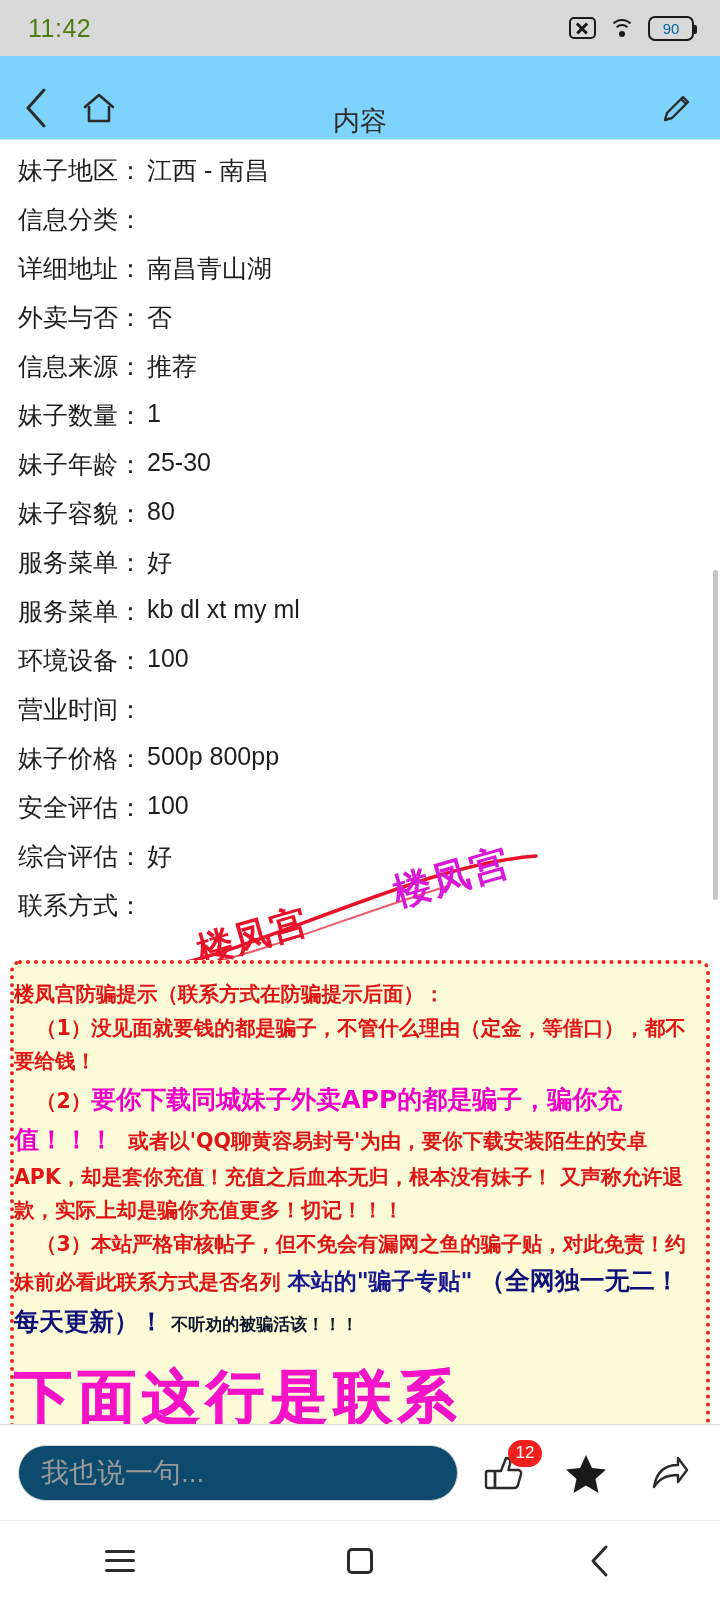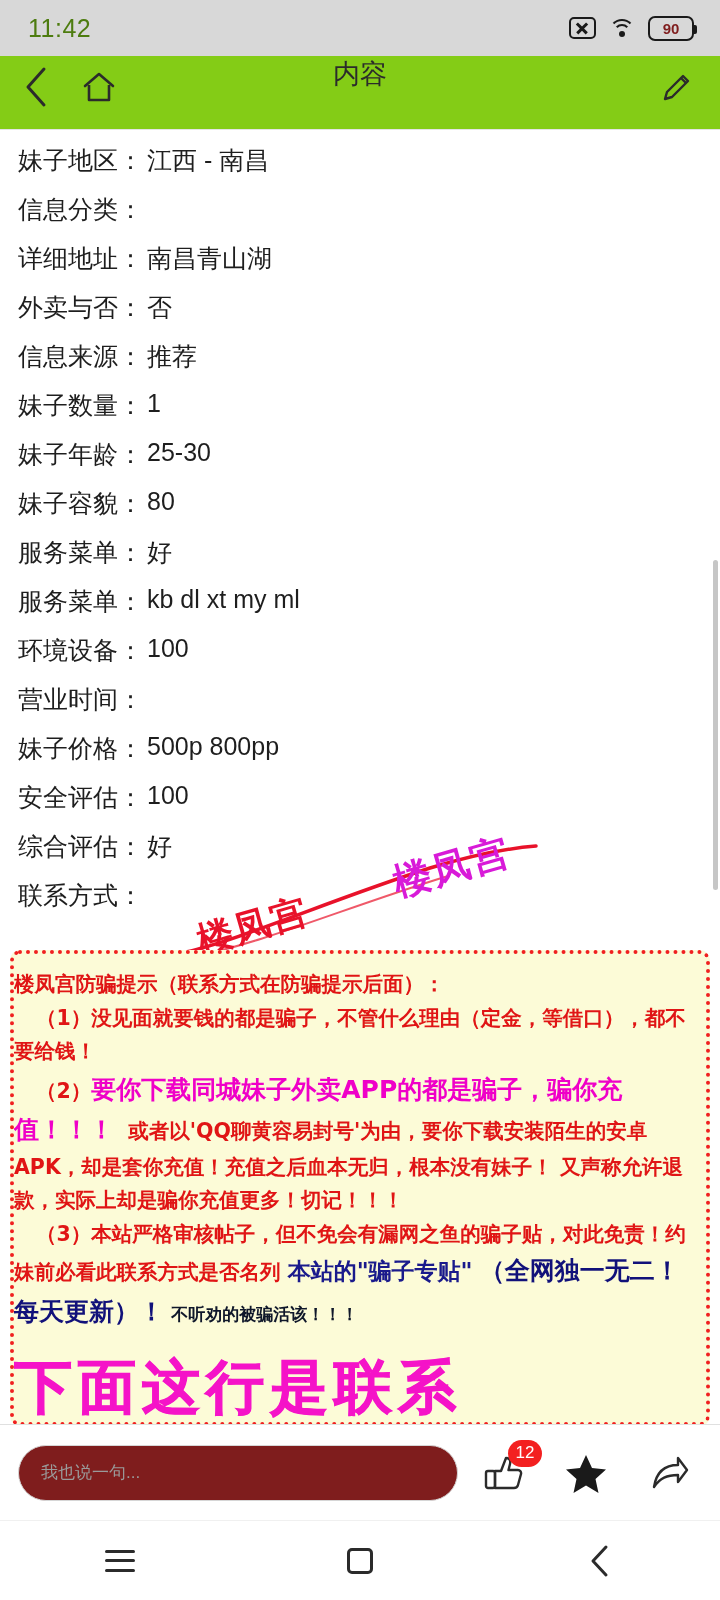--- a/index.html
+++ b/index.html
@@ -83,30 +83,30 @@
   .icon-batt::after {
     content: "";
     position: absolute;
     right: -5px; top: 7px;
     width: 3px; height: 9px;
     background: #1a1a1a;
     border-radius: 0 2px 2px 0;
   }
   .icon-batt span {
     font-size: 15px;
-    color: #7f1d1d;
-    font-weight: bold;
+    color: #0369a1;
+    font-weight: normal;
   }
 
   
   .titlebar {
-    height: 74px;
-    background: #84cc16;
-    display: flex;
-    align-items: flex-start;
+    height: 84px;
+    background: #7dd3fc;
+    display: flex;
+    align-items: flex-end;
     border-bottom: 1px solid #e4e4e4;
     position: relative;
   }
   .tb-btn {
     width: 62px; height: 62px;
     display: flex; align-items: center; justify-content: center;
   }
   .tb-btn.back { margin-left: 6px; }
   .tb-title {
     position: absolute;
@@ -244,23 +244,23 @@
     padding: 0 18px;
   }
   .comment-input {
     flex: 0 0 440px;
     height: 56px;
     border: 1px solid #d6d6d6;
     border-radius: 28px;
     display: flex;
     align-items: center;
     padding: 0 22px;
-    font-size: 17px;
+    font-size: 28px;
     color: #9a9a9a;
-    background: #7f1d1d;
+    background: #0c4a6e;
   }
   .bb-actions {
     margin-left: auto;
     display: flex;
     align-items: center;
     gap: 38px;
     padding-right: 12px;
   }
   .bb-icon {
     position: relative;

